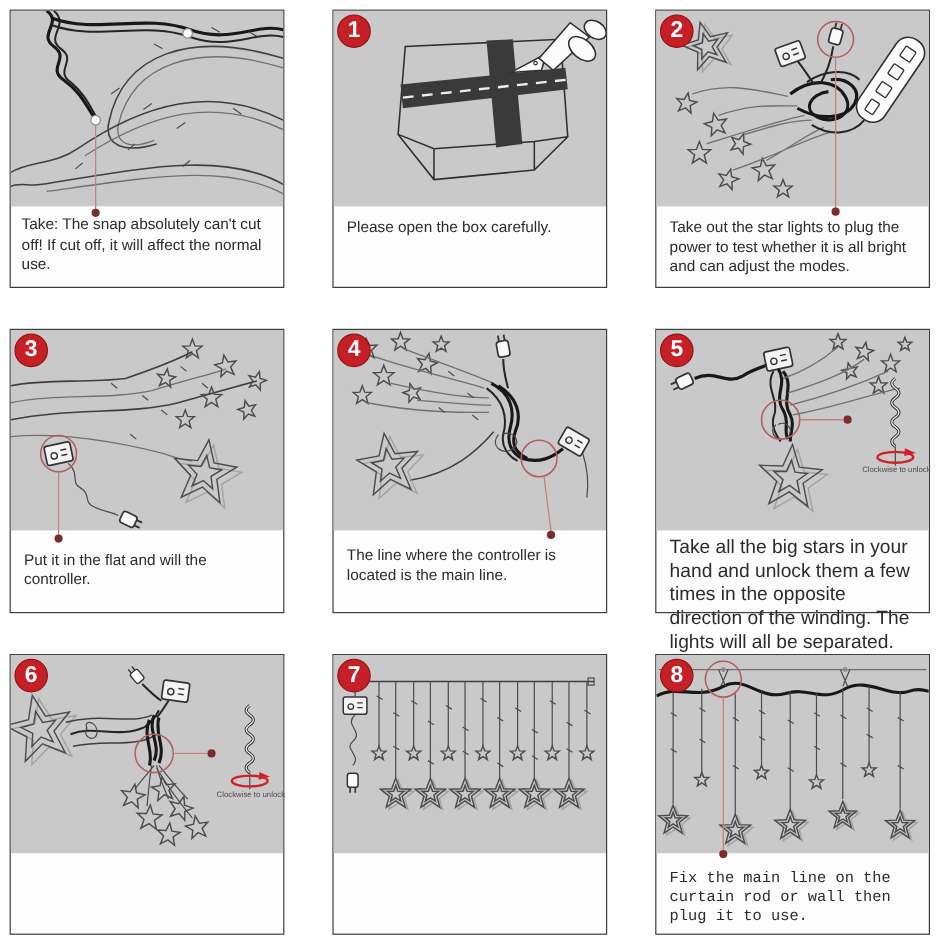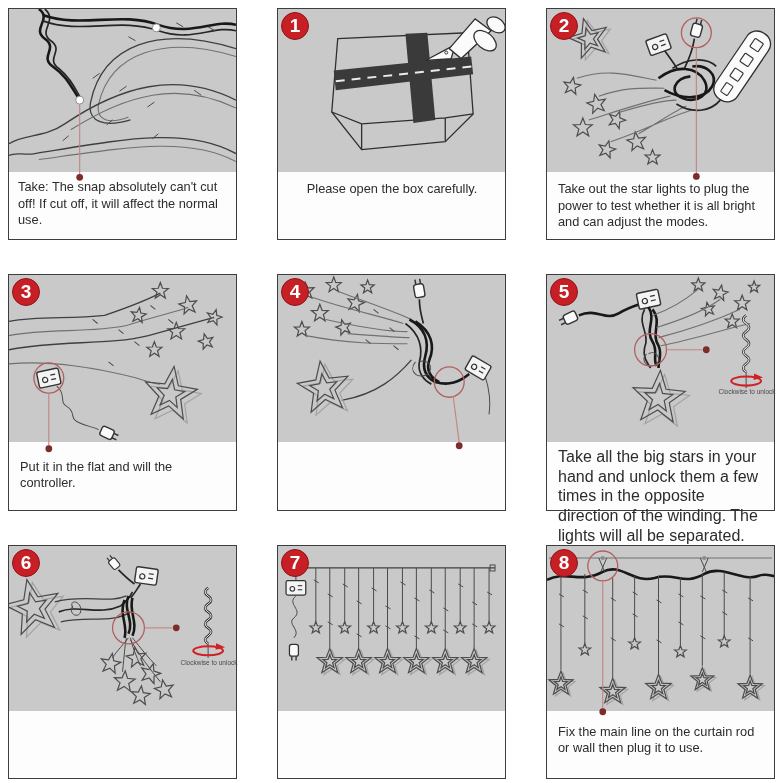--- a/index.html
+++ b/index.html
@@ -23,27 +23,27 @@
   }
   .badge{
     position:absolute;top:3px;left:3px;width:28px;height:28px;border-radius:50%;
     background:#c62026;border:1px solid #901318;box-sizing:border-box;
     color:#fff;font-size:19px;font-weight:bold;line-height:26px;text-align:center;
     z-index:3;
   }
   .caption{
     margin:0;padding:9px 10px 0 11px;font-size:12.8px;line-height:1.27;color:#2c2c2c;
   }
-  .panel-step-1 .caption{text-align:center;}
+  .panel-step-1 .caption{}
   .panel-note .caption{padding:7px 7px 0 9px;}
   .panel-step-3 .caption{padding-top:17px;}
   .panel-step-4 .caption{padding-top:13px;}
   .panel-step-5 .caption,.panel-step-6 .caption{padding-top:5px;font-size:16px;line-height:1.23;}
   .panel-step-7 .caption{padding-top:15px;}
-  .panel-step-8 .caption{padding-top:13px;}
+  .panel-step-8 .caption{padding-top:13px;font-family:Liberation Mono, monospace;}
   .hint{
     position:absolute;top:113px;left:154px;width:92px;text-align:center;
     font-size:6.5px;color:#4a4a4a;z-index:2;
   }
   
   .w1{stroke:#3f3f3f;stroke-width:1.3;fill:none}
   .w2{stroke:#707070;stroke-width:1.1;fill:none}
   .dk{stroke:#181818;stroke-width:2.6;fill:none}
   .dk2{stroke:#252525;stroke-width:1.7;fill:none}
   .tn{stroke:#4a4a4a;stroke-width:1;fill:none}
@@ -247,20 +247,21 @@
           <path class="tn" d="M138 86 C130 96 142 104 150 98 C158 92 150 82 142 86"></path>
           <path class="dk" d="M158 106 C172 110 182 106 192 98"></path>
           <path class="tn" d="M208 100 C212 112 214 124 212 138"></path>
         </g>
         <use href="#controller" transform="translate(201 92) rotate(30)"></use>
         <circle class="mark" cx="172" cy="106" r="15"></circle>
         <line class="lead" x1="176" y1="120" x2="182" y2="166"></line>
         <circle class="dot" cx="182" cy="169" r="3.4"></circle>
       </svg>
     </div>
+    <p class="caption">The line where the controller is located is the main line.</p>
   </section>
 
   <section class="panel panel-step-5">
     <div class="badge">5</div>
     <div class="art">
       <svg class="ink" viewBox="0 0 228 178" preserveAspectRatio="none">
         <use href="#plug" transform="translate(24 42) rotate(-115)"></use>
         <path class="dk" d="M32 40 C50 32 58 46 72 38 C82 32 90 30 96 28"></path>
         <use href="#controller" transform="translate(102 24) rotate(-12)"></use>
         <g>

